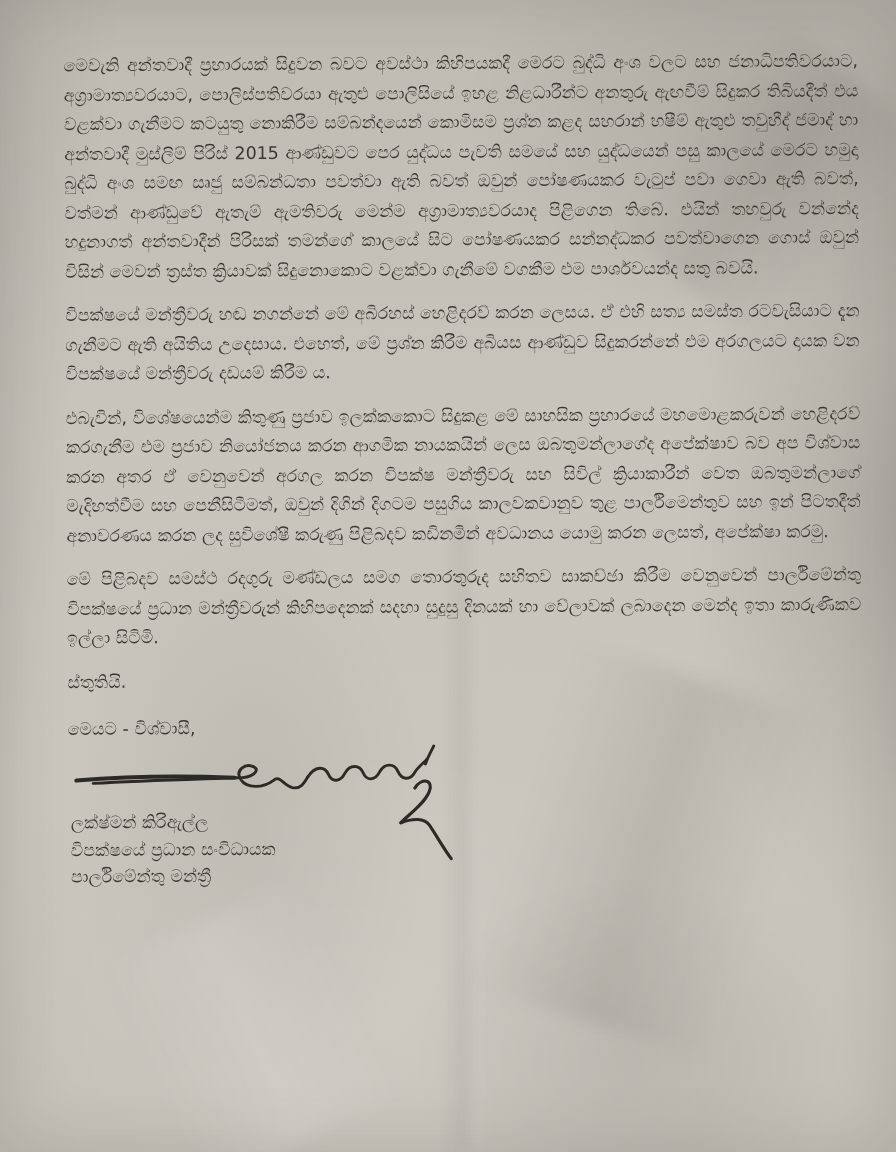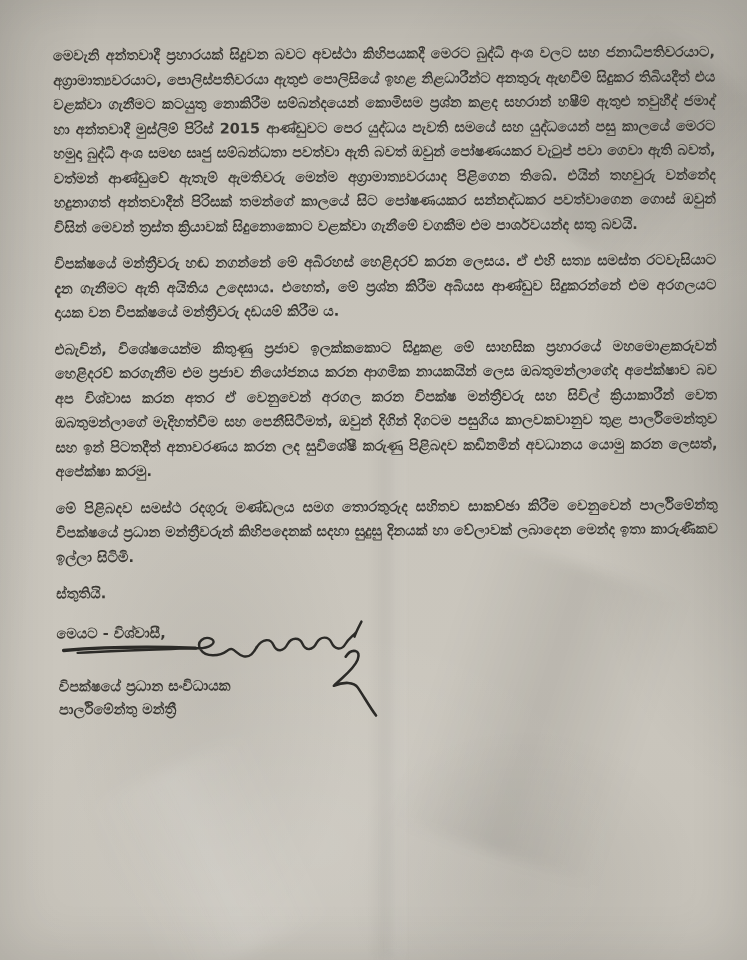--- a/index.html
+++ b/index.html
@@ -12,21 +12,20 @@
     position:relative;width:747px;height:960px;overflow:hidden;
     background:
       radial-gradient(ellipse 420px 300px at 88% 10%, rgba(0,0,0,0.10), transparent 65%),
       radial-gradient(ellipse 260px 520px at 101% 45%, rgba(0,0,0,0.13), transparent 70%),
       radial-gradient(ellipse 500px 360px at 42% 88%, rgba(255,255,255,0.12), transparent 62%),
       radial-gradient(ellipse 240px 420px at 28% 72%, rgba(0,0,0,0.06), transparent 62%),
       radial-gradient(ellipse 300px 260px at 70% 92%, rgba(0,0,0,0.07), transparent 60%),
       linear-gradient(97deg, rgba(0,0,0,0.06), rgba(0,0,0,0) 12%),
       linear-gradient(180deg, #bfbbb2 0%, #c8c4bb 35%, #cac6bd 70%, #c5c1b8 100%);
     box-shadow: inset 0 0 60px rgba(0,0,0,0.12);
-    font-weight: bold;
   }
   .crease{position:absolute;filter:blur(7px);pointer-events:none;}
   .crease.v1{left:377px;top:430px;width:26px;height:530px;
     background:linear-gradient(90deg, transparent, rgba(0,0,0,0.10) 45%, rgba(255,255,255,0.14) 60%, transparent);}
   .crease.d1{left:430px;top:560px;width:220px;height:300px;transform:rotate(18deg);
     background:linear-gradient(90deg, transparent, rgba(0,0,0,0.08) 50%, transparent);}
   .crease.d2{left:120px;top:760px;width:180px;height:200px;transform:rotate(-25deg);
     background:linear-gradient(90deg, transparent, rgba(255,255,255,0.12) 50%, transparent);}
   .crease.t1{left:560px;top:40px;width:160px;height:220px;transform:rotate(40deg);
     background:linear-gradient(90deg, transparent, rgba(0,0,0,0.07) 50%, transparent);}
@@ -92,17 +91,18 @@
         M 297 25 C 299 19, 302 14, 304 10"></path>
 
       <path stroke-width="2.6" d="M306 45
         C 312 36, 322 38, 318 48
         C 314 58, 302 66, 294 74
         C 304 70, 314 70, 318 76
         C 324 85, 330 96, 336 104" transform="translate(-18,0)"></path>
     </svg>
 
     <div class="signatory" lang="si">
+      <div>ලක්ෂ්මන් කිරිඇල්ල</div>
       <div>විපක්ෂයේ ප්‍රධාන සංවිධායක</div>
       <div>පාර්ලිමේන්තු මන්ත්‍රී</div>
     </div>
   </div>
 </div>
 
 </body></html>

